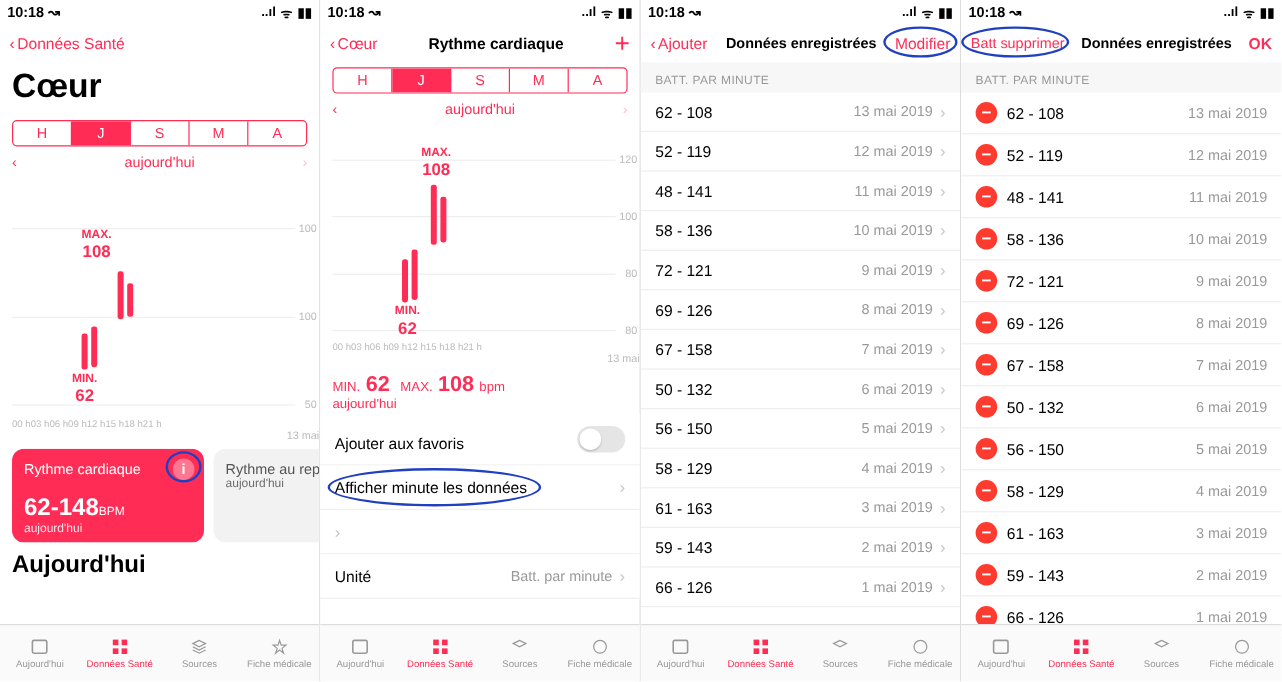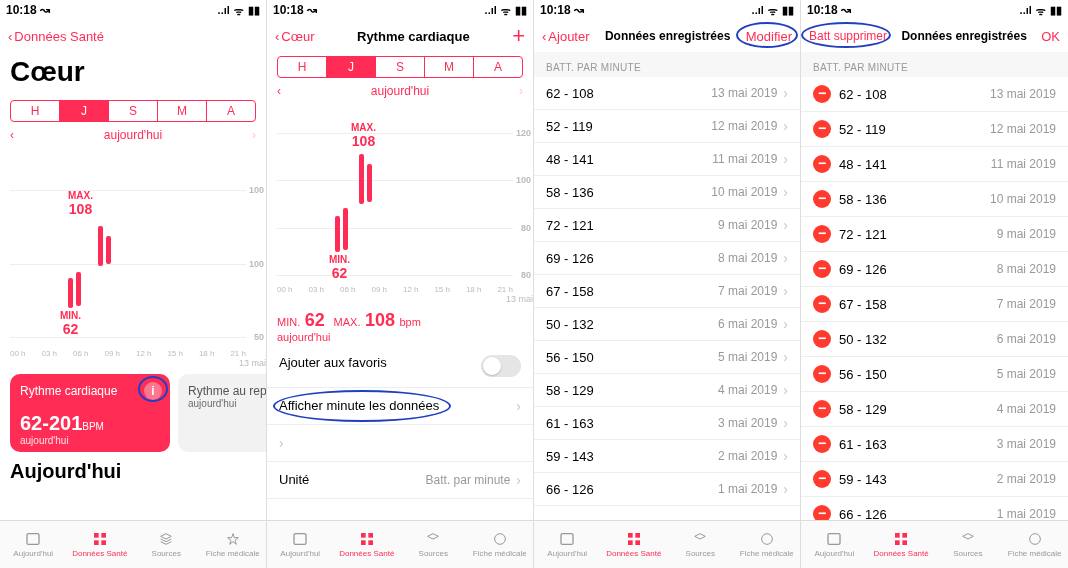--- a/index.html
+++ b/index.html
@@ -14,41 +14,41 @@
   .h1 { font-size: 28px; font-weight: 700; padding: 4px 10px 8px; }
   .seg { display: flex; margin: 4px 10px; border: 1px solid #ff2d55; border-radius: 4px; overflow: hidden; height: 22px; }
   .seg div { flex: 1; text-align: center; font-size: 12px; color: #ff2d55; border-right: 1px solid #ff2d55; line-height: 20px; }
   .seg div:last-child { border-right: none; }
   .seg .active { background: #ff2d55; color: #fff; }
   .dayrow { display: flex; align-items: center; justify-content: space-between; margin: 2px 10px; font-size: 12px; color: #ff2d55; }
   .dayrow .mid { flex: 1; text-align: center; }
   .chart-area { position: relative; height: 210px; margin: 4px 0 0 10px; }
   .chart-area.small { height: 190px; }
   .gridline { position: absolute; left: 0; right: 20px; border-top: 1px solid #eee; }
-  .ytick { position: absolute; right: 2px; font-size: 9px; color: #bbb; transform: translateY(-50%); font-weight: bold; }
-  .xaxis { position: absolute; bottom: 0; left: 0; right: 20px; display: flex; justify-content: space-between; font-size: 8px; color: #bbb; }
+  .ytick { position: absolute; right: 2px; font-size: 9px; color: #bbb; transform: translateY(-50%); }
+  .xaxis { position: absolute; bottom: 0; left: 0; right: 20px; display: flex; font-size: 8px; color: #bbb; }
   .bar { position: absolute; width: 5px; background: #ff2d55; border-radius: 2px; }
   .lbl { position: absolute; font-size: 10px; font-weight: 700; color: #ff2d55; text-align: center; }
   .datelbl { font-size: 9px; color: #bbb; margin-left: 10px; text-align: right; }
   .summary { padding: 6px 10px 2px; }
   .summary .big { font-size: 18px; font-weight: 700; color: #ff2d55; }
   .summary .small { font-size: 11px; color: #ff2d55; }
   .summary .sub { font-size: 11px; color: #ff2d55; }
   .cards { display: flex; gap: 8px; margin: 6px 0 0 10px; overflow: hidden; }
   .card { border-radius: 10px; padding: 10px; min-width: 160px; height: 78px; position: relative; }
   .card.pink { background: #ff2d55; color: #fff; }
   .card.gray { background: #f2f2f2; color: #555; }
   .card .title { font-size: 12px; font-weight: 500; }
   .card .val { font-size: 20px; font-weight: 700; margin-top: 14px; }
   .card .unit { font-size: 10px; font-weight: 500; }
   .card .date { font-size: 10px; opacity: .85; }
   .card .info { position: absolute; right: 8px; top: 8px; width: 18px; height: 18px; border-radius: 50%; background: rgba(255,255,255,.35); text-align: center; line-height: 18px; font-size: 12px; font-weight: 700; }
   .circle-mark { position: absolute; border: 2px solid #2040c0; border-radius: 50%; pointer-events: none; }
   .h2 { font-size: 20px; font-weight: 700; padding: 8px 10px 0; }
-  .list-row { display: flex; align-items: flex-start; justify-content: space-between; padding: 10px 12px; border-bottom: 1px solid #eee; font-size: 13px; background: #fff; }
+  .list-row { display: flex; align-items: flex-end; justify-content: space-between; padding: 10px 12px; border-bottom: 1px solid #eee; font-size: 13px; background: #fff; }
   .list-row .sec { color: #999; font-size: 12px; display: flex; align-items: center; gap: 6px; }
   .toggle { width: 40px; height: 22px; border-radius: 11px; background: #e5e5e5; position: relative; }
   .toggle::after { content: ""; position: absolute; left: 2px; top: 2px; width: 18px; height: 18px; border-radius: 50%; background: #fff; box-shadow: 0 1px 2px rgba(0,0,0,.2); }
   .section-hdr { font-size: 10px; color: #999; padding: 10px 12px 4px; text-transform: uppercase; letter-spacing: .3px; background: #f7f7f7; }
   .data-row { display: flex; align-items: center; justify-content: space-between; padding: 8px 12px; border-bottom: 1px solid #eee; font-size: 13px; }
   .data-row .left { display: flex; align-items: center; gap: 8px; }
   .data-row .date { color: #999; font-size: 12px; display: flex; align-items: center; gap: 6px; }
   .del-btn { width: 18px; height: 18px; border-radius: 50%; background: #ff3b30; color: #fff; font-weight: 700; text-align: center; line-height: 16px; font-size: 14px; }
   .chev { color: #c7c7cc; font-size: 14px; }
   .tabbar { position: absolute; bottom: 0; left: 0; right: 0; height: 48px; border-top: 1px solid #ddd; display: flex; background: #fafafa; }
@@ -112,21 +112,21 @@
         <span>18 h</span>
         <span>21 h</span>
     </div>
   </div>
   <div class="datelbl">13 mai</div>
   <div class="cards">
     <div class="card pink">
       <div class="title">Rythme cardiaque</div>
       <div class="info">i</div>
       <div class="circle-mark" style="right:2px;top:2px;width:30px;height:26px"></div>
-      <div class="val"><span>62-201</span><span class="unit">BPM</span></div>
+      <div class="val"><span>62-148</span><span class="unit">BPM</span></div>
       <div class="date">aujourd'hui</div>
     </div>
     <div class="card gray">
       <div class="title">Rythme au repo</div>
       <div class="date">aujourd'hui</div>
     </div>
   </div>
   <div class="h2">Aujourd'hui</div>
   <div class="tabbar">
     <div class="tab">
@@ -380,21 +380,21 @@
     <span><span>10:18</span> <span>↝</span></span>
     <span class="right">
         <span>..ıl</span>
         <span>ᯤ</span>
         <span>▮▮</span>
       </span>
   </div>
   <div class="nav" style="position:relative">
     <span class="edit" style="font-size:12px">Batt supprimer</span>
     <span class="title" style="font-size:12px">Données enregistrées</span>
-    <span class="edit" style="font-weight:400">OK</span>
+    <span class="edit" style="font-weight:700">OK</span>
     <div class="circle-mark" style="left:0;top:2px;width:90px;height:26px;border-radius:50%/50%"></div>
   </div>
   <div class="section-hdr">Batt. par minute</div>
   <div class="scroll" id="list4">
       <div class="data-row">
         <span class="left">
           <span class="del-btn">−</span>
           <span>62 - 108</span>
         </span>
         <span class="date">13 mai 2019</span>

